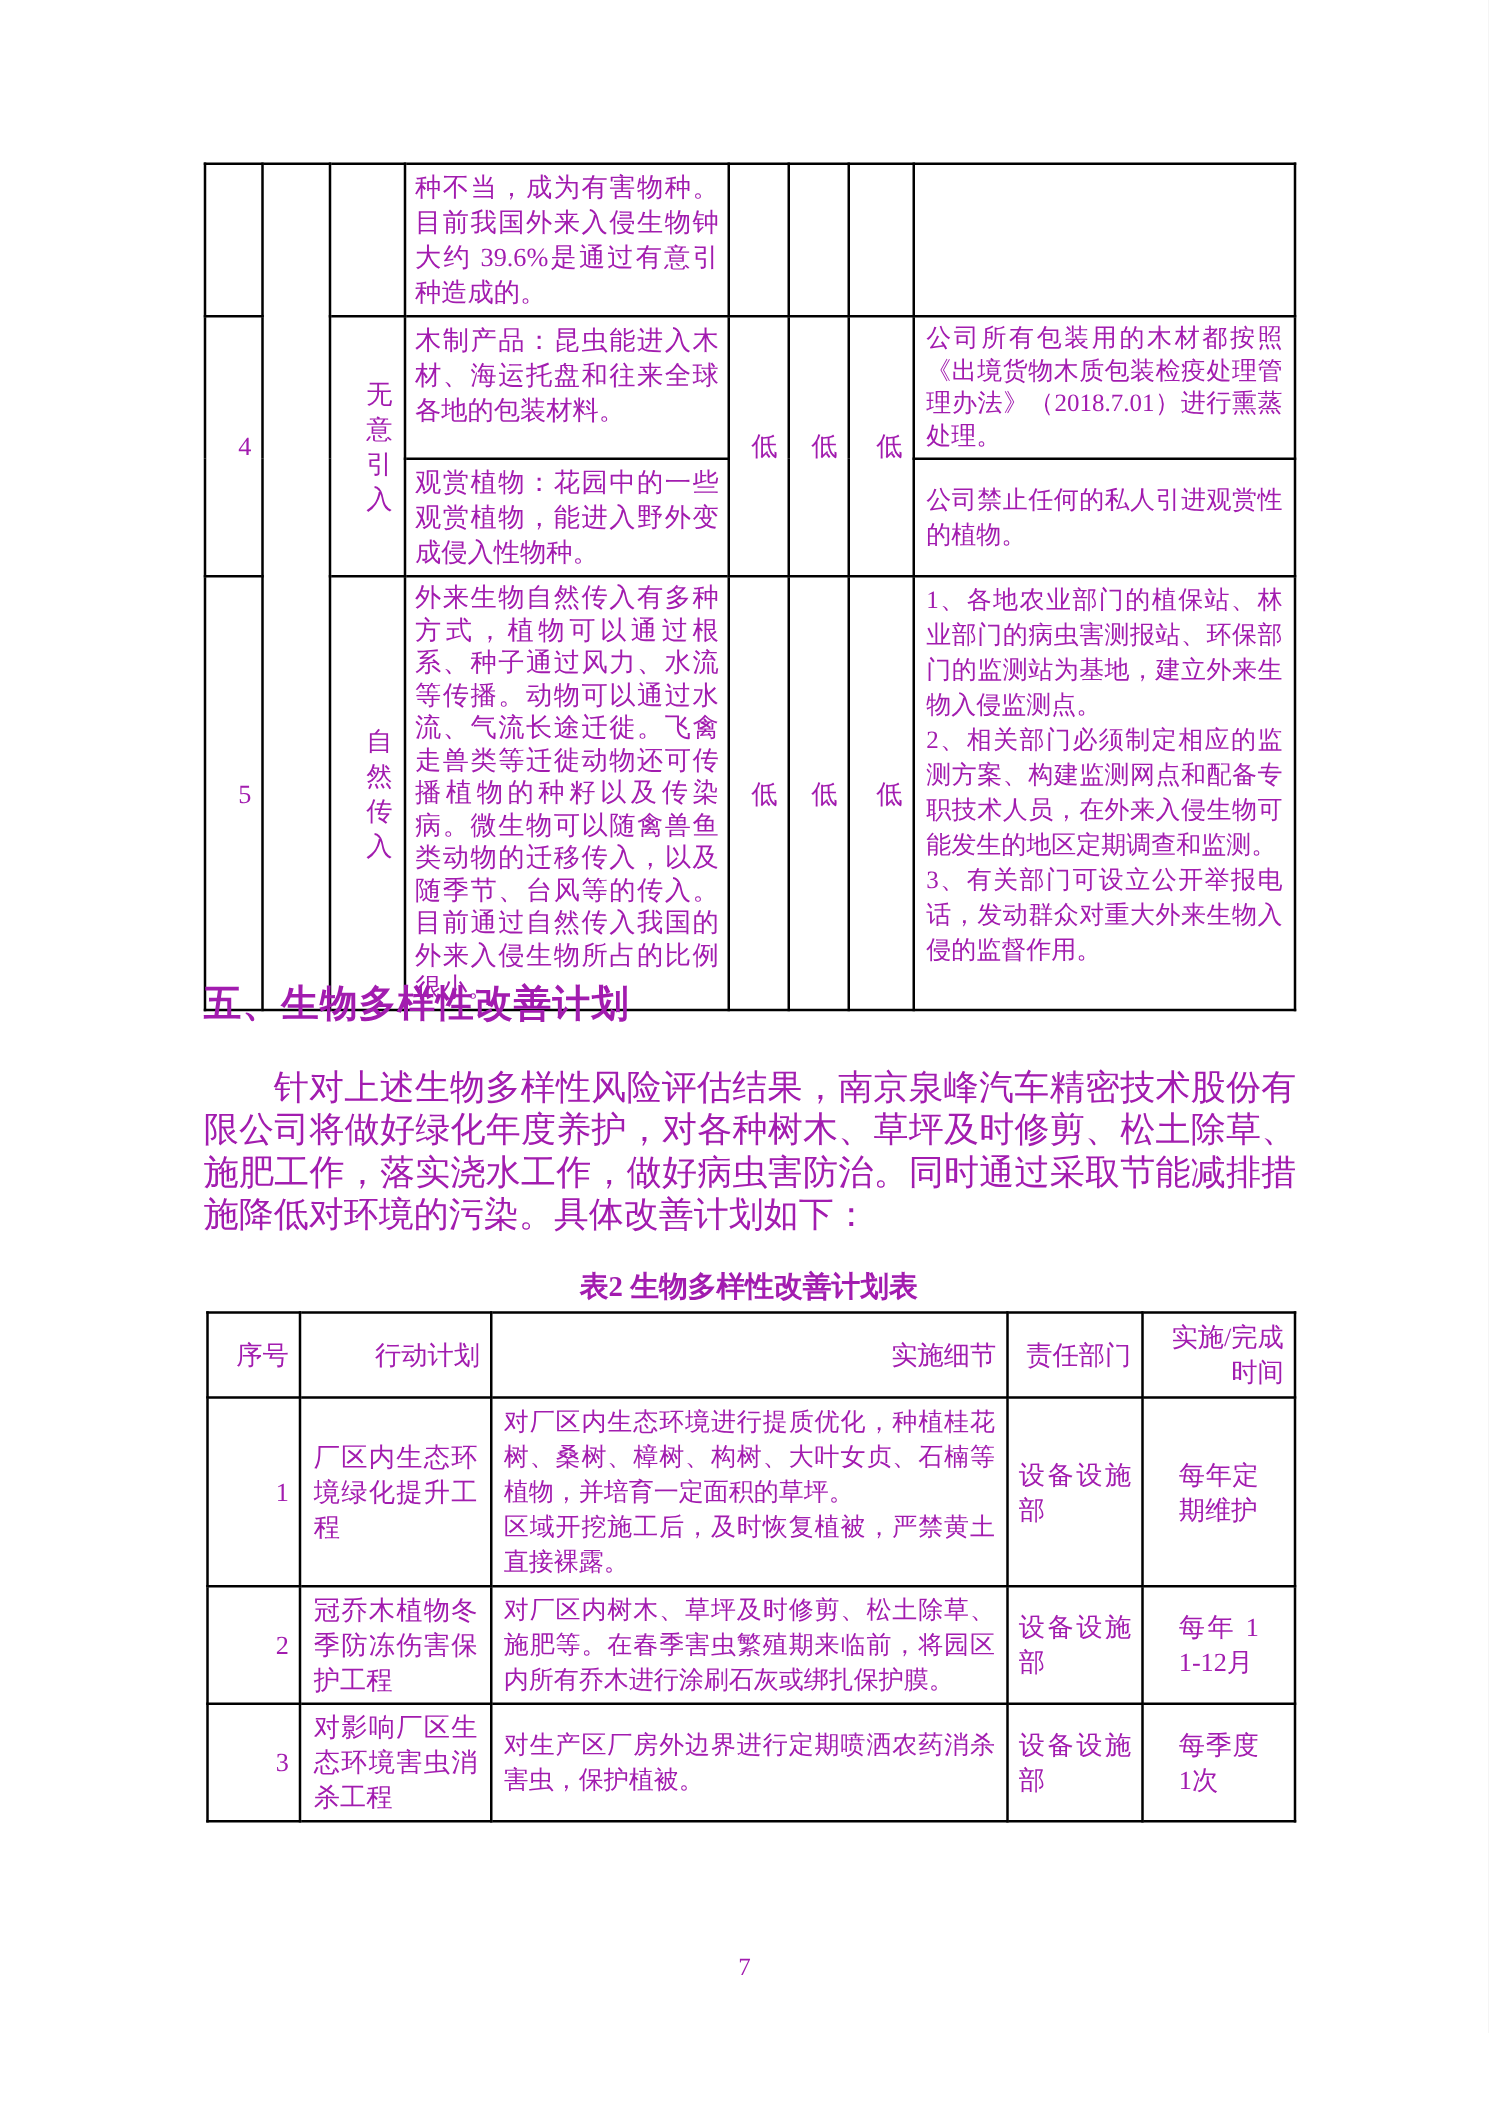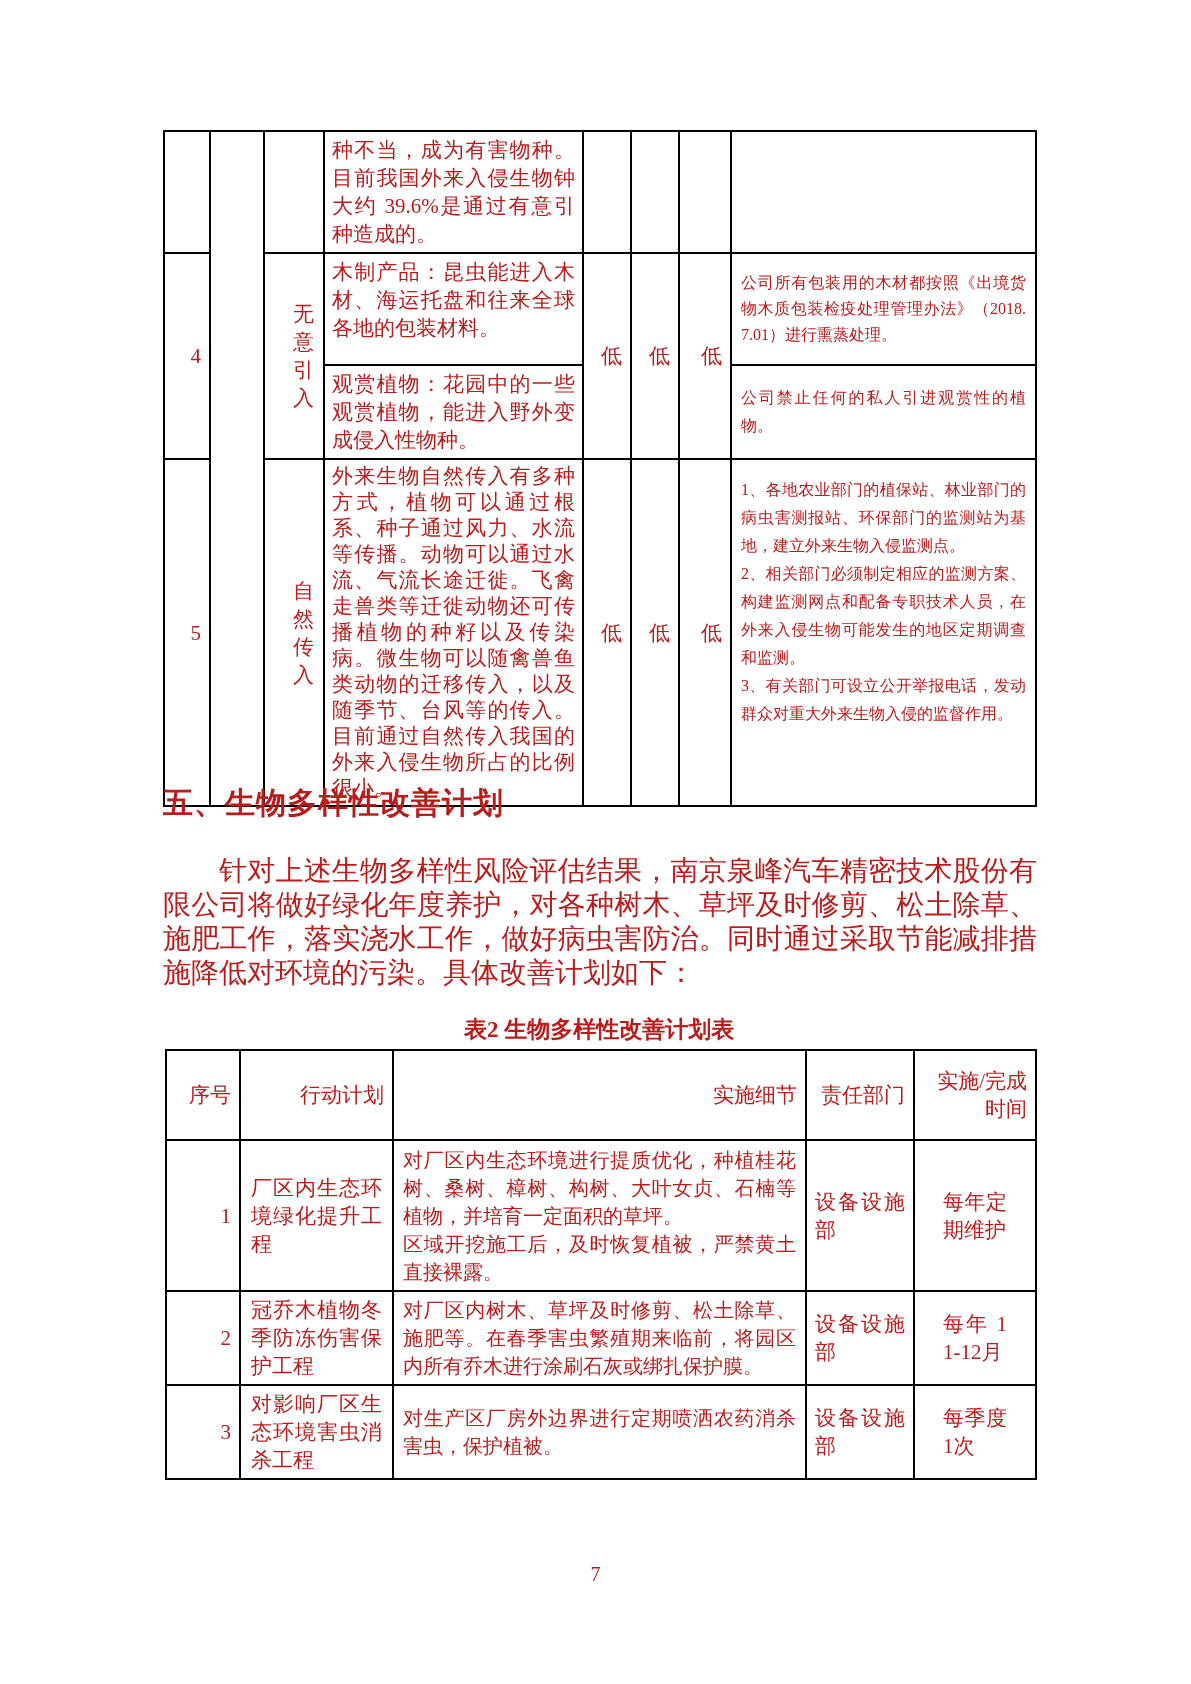--- a/index.html
+++ b/index.html
@@ -1,41 +1,41 @@
 <!DOCTYPE html>
 <html><head>
 <meta charset="utf-8">
 <style>
   html,body{margin:0;padding:0;background:#e8e8e8;}
   .page{
     position:relative;
     width:1191px;height:1684px;
     background:#ffffff;
     font-family:"Liberation Serif","DejaVu Serif",serif;
-    color:#b91c1c;
+    color:#a21caf;
     overflow:hidden;
   }
   table{border-collapse:collapse;table-layout:fixed;}
   td,th{
     border:2px solid #000;
     padding:2px 8px;
     font-size:21px;
     line-height:28px;
     font-weight:normal;
     vertical-align:middle;
     overflow:hidden;
     word-break:break-all;
   }
   .jt{text-align:justify;text-justify:inter-character;}
   .ctr{text-align:right;}
   .top{vertical-align:top;}
   .pre{white-space:pre-line;}
   .risk-table{position:absolute;left:163px;top:130px;width:872px;}
   .risk-table td.desc{padding:4px 7px;}
-  .risk-table td.meas{padding:16px 9px;font-size:16px;}
+  .risk-table td.meas{padding:4px 9px;font-size:20px;}
   .nat-desc{line-height:26px !important;}
   .nat-meas{line-height:28px !important;}
   .section-heading{
     position:absolute;left:163px;top:783px;width:872px;
     font-size:30px;font-weight:bold;letter-spacing:1px;
   }
   .paragraph{
     position:absolute;left:163px;top:854px;width:874px;
     font-size:28px;line-height:34px;
     text-align:justify;text-justify:inter-character;
@@ -116,21 +116,21 @@
 
   <table class="plan-table">
     <colgroup>
       <col style="width:74px">
         <col style="width:153px">
         <col style="width:413px">
       <col style="width:108px">
         <col style="width:122px">
     </colgroup>
     <tbody>
-        <tr style="height:90px">
+        <tr style="height:68px">
       <td class="ctr">序号</td>
       <td class="ctr">行动计划</td>
       <td class="ctr">实施细节</td>
       <td class="ctr">责任部门</td>
       <td class="ctr">实施/完成时间</td>
     </tr>
     <tr style="height:136px">
       <td class="ctr">1</td>
       <td class="act jt">厂区内生态环境绿化提升工程</td>
       <td class="detail jt pre top" style="padding-top:5px;margin-left:24px;">对厂区内生态环境进行提质优化，种植桂花树、桑树、樟树、构树、大叶女贞、石楠等植物，并培育一定面积的草坪。

